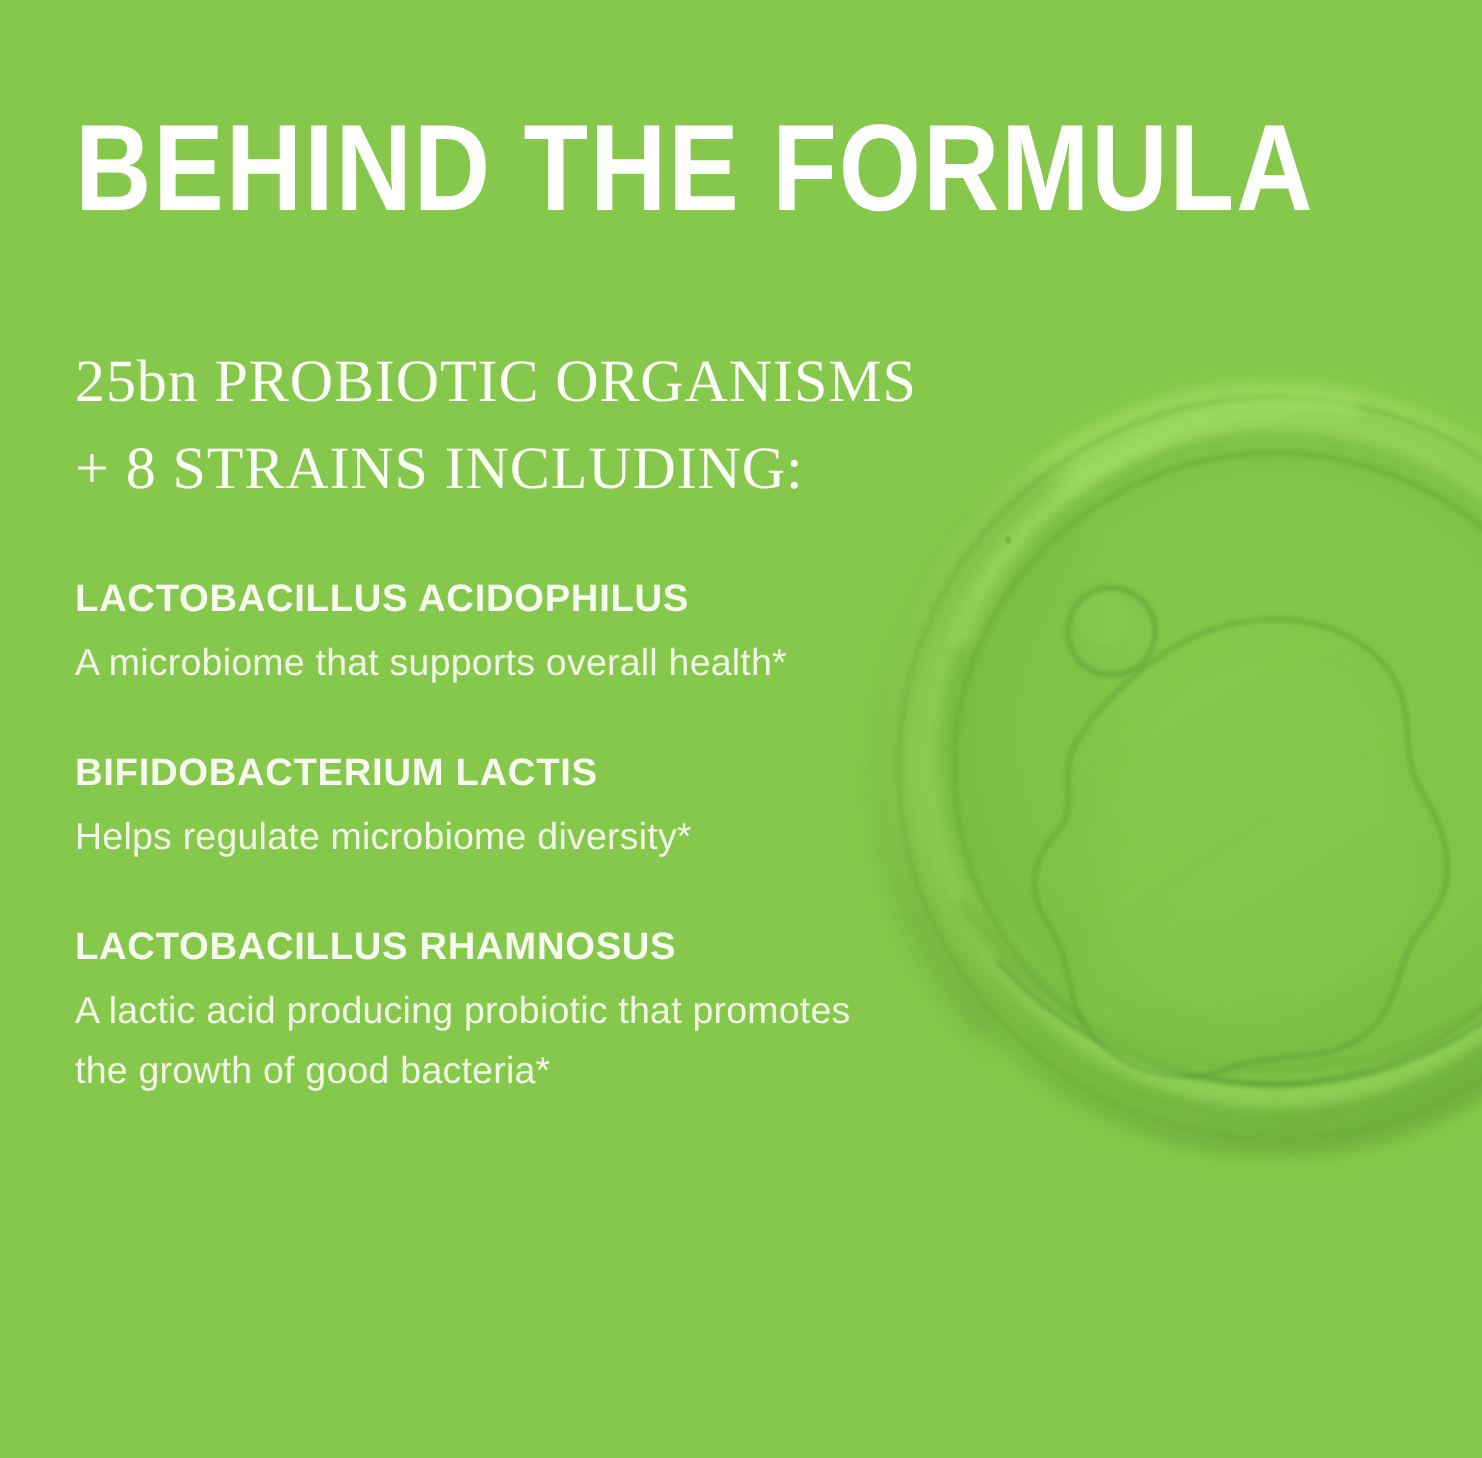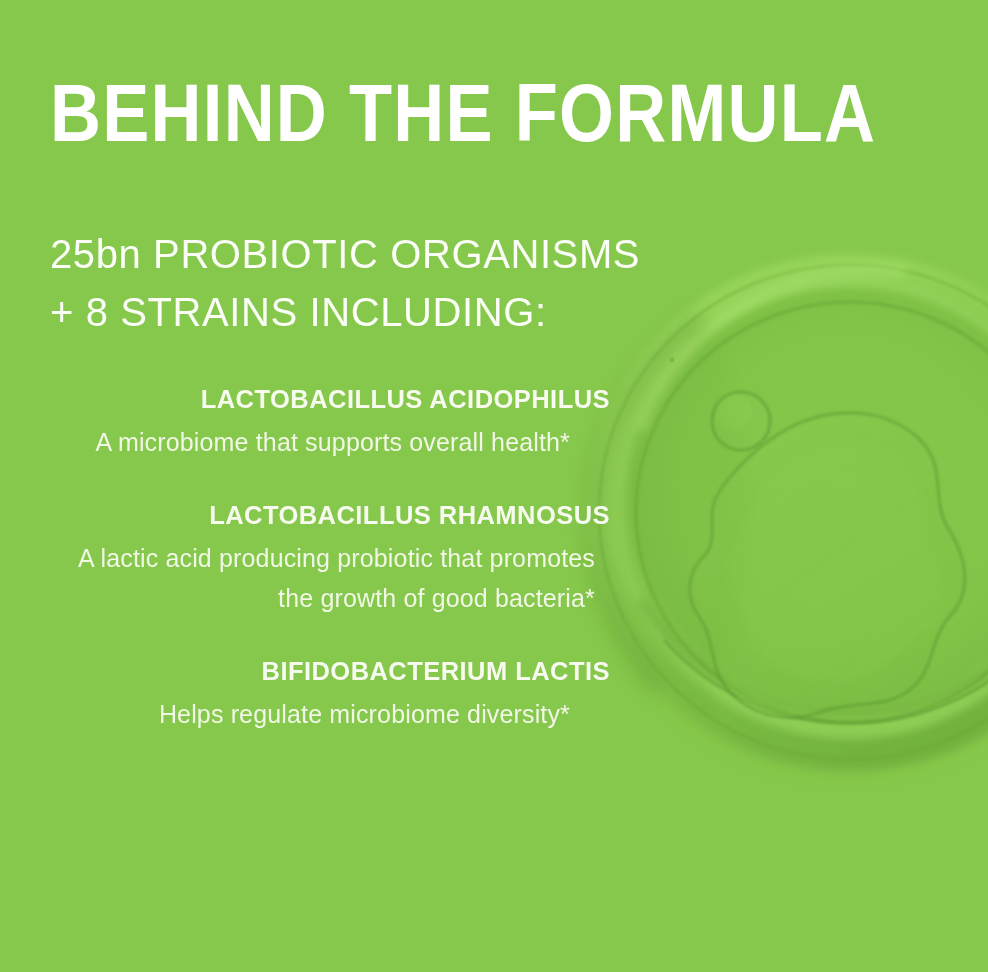--- a/index.html
+++ b/index.html
@@ -58,31 +58,31 @@
   .subhead {
     position: absolute;
     left: 50px;
     top: 225px;
     color: #fbfdf7;
     font-size: 40px;
     line-height: 58px;
     font-weight: 400;
     letter-spacing: 0.6px;
     white-space: nowrap;
+    font-family: Liberation Serif, serif;
   }
   .subhead .lead {
     font-weight: 400;
   }
 
   .strain-list {
     position: absolute;
     left: 50px;
     top: 382px;
     width: 560px;
-    text-align: right;
   }
   .strain {
     margin-bottom: 36px;
   }
   .strain:last-child { margin-bottom: 0; }
 
   .strain-name {
     color: #f6faef;
     font-size: 25.5px;
     line-height: 34px;
@@ -222,24 +222,24 @@
   </div>
 
   <div class="strain-list">
 
     <div class="strain">
       <p class="strain-name">LACTOBACILLUS ACIDOPHILUS</p>
       <p class="strain-desc">A microbiome that supports overall health*</p>
     </div>
 
     <div class="strain">
+      <p class="strain-name">BIFIDOBACTERIUM LACTIS</p>
+      <p class="strain-desc">Helps regulate microbiome diversity*</p>
+    </div>
+
+    <div class="strain">
       <p class="strain-name">LACTOBACILLUS RHAMNOSUS</p>
       <p class="strain-desc wide">A lactic acid producing probiotic that promotes the growth of good bacteria*</p>
     </div>
 
-    <div class="strain">
-      <p class="strain-name">BIFIDOBACTERIUM LACTIS</p>
-      <p class="strain-desc">Helps regulate microbiome diversity*</p>
-    </div>
-
   </div>
 
 </div>
 
 </body></html>

